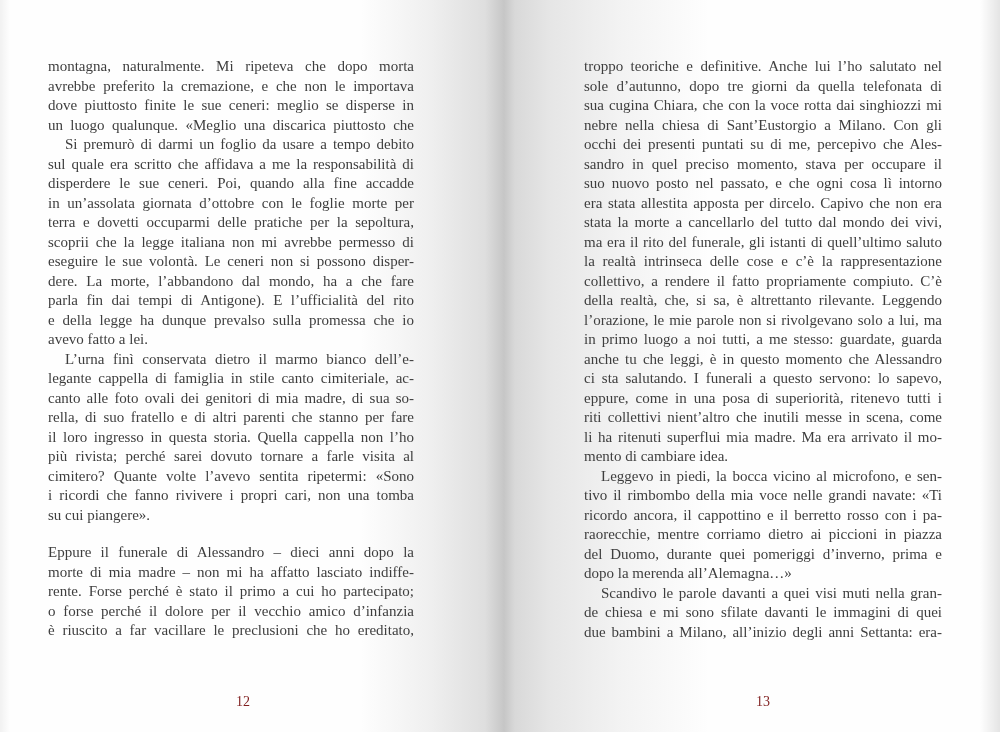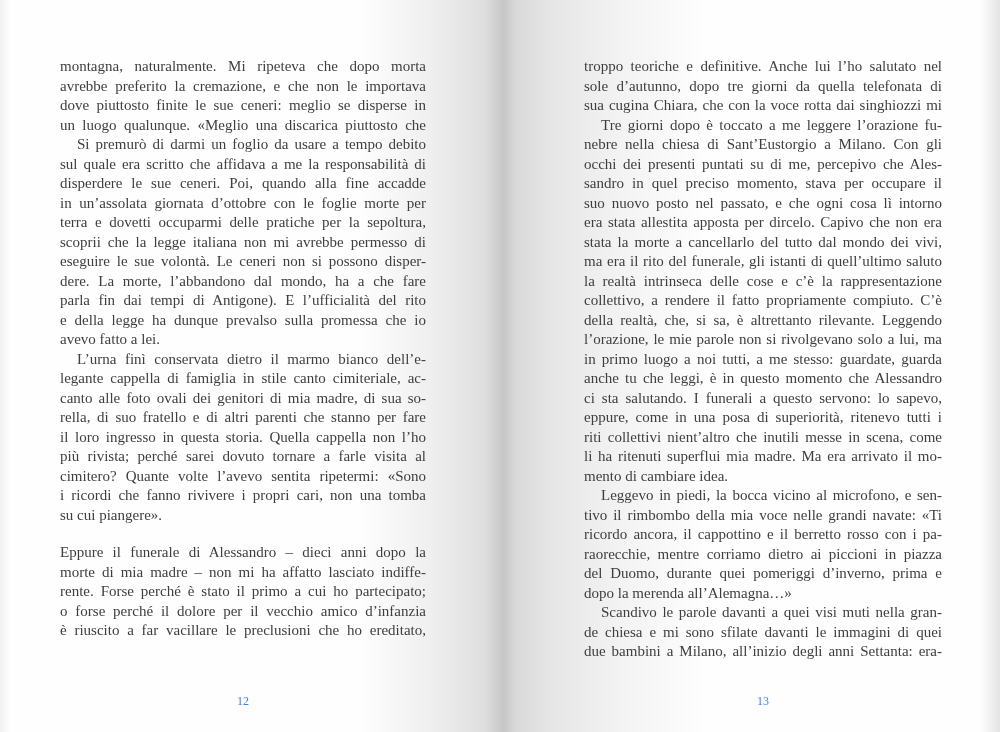--- a/index.html
+++ b/index.html
@@ -32,29 +32,29 @@
     background:linear-gradient(90deg, rgba(0,0,0,0.05), rgba(0,0,0,0));
   }
 
   .page { position:absolute; inset:0; }
 
   .text-col {
     position:absolute; top:57px;
     font-size:15px; line-height:19.5px; color:#3e3e3e;
     letter-spacing:0;
   }
-  .page.left  .text-col { left:60px;  width:366px; }
+  .page.left  .text-col { left:48px;  width:366px; }
   .page.right .text-col { left:584px; width:358px; }
 
   .line { text-align:justify; text-align-last:justify; }
   .line.end { text-align-last:left; }
   .line.indent { text-indent:17px; }
   .line.gap { margin-top:18px; }
 
-  .page-num { position:absolute; top:694px; font-size:12px; color:#3b82f6; text-align:center; }
+  .page-num { position:absolute; top:694px; font-size:14px; color:#7f1d1d; text-align:center; }
   .page.left  .page-num { left:60px;  width:366px; }
   .page.right .page-num { left:584px; width:358px; }
 </style>
 </head>
 <body>
 
 <div class="spread">
   <div class="gutter"></div>
   <div class="left-edge"></div>
   <div class="right-edge"></div>
@@ -92,21 +92,20 @@
         <div class="line">è riuscito a far vacillare le preclusioni che ho ereditato,</div>
       </div>
     <div class="page-num">12</div>
   </section>
 
   <section class="page right">
     <div class="text-col">
         <div class="line">troppo teoriche e definitive. Anche lui l’ho salutato nel</div>
         <div class="line">sole d’autunno, dopo tre giorni da quella telefonata di</div>
         <div class="line">sua cugina Chiara, che con la voce rotta dai singhiozzi mi</div>
-        <div class="line indent">Tre giorni dopo è toccato a me leggere l’orazione fu-</div>
         <div class="line">nebre nella chiesa di Sant’Eustorgio a Milano. Con gli</div>
         <div class="line">occhi dei presenti puntati su di me, percepivo che Ales-</div>
         <div class="line">sandro in quel preciso momento, stava per occupare il</div>
         <div class="line">suo nuovo posto nel passato, e che ogni cosa lì intorno</div>
         <div class="line">era stata allestita apposta per dircelo. Capivo che non era</div>
         <div class="line">stata la morte a cancellarlo del tutto dal mondo dei vivi,</div>
         <div class="line">ma era il rito del funerale, gli istanti di quell’ultimo saluto</div>
         <div class="line">la realtà intrinseca delle cose e c’è la rappresentazione</div>
         <div class="line">collettivo, a rendere il fatto propriamente compiuto. C’è</div>
         <div class="line">della realtà, che, si sa, è altrettanto rilevante. Leggendo</div>

